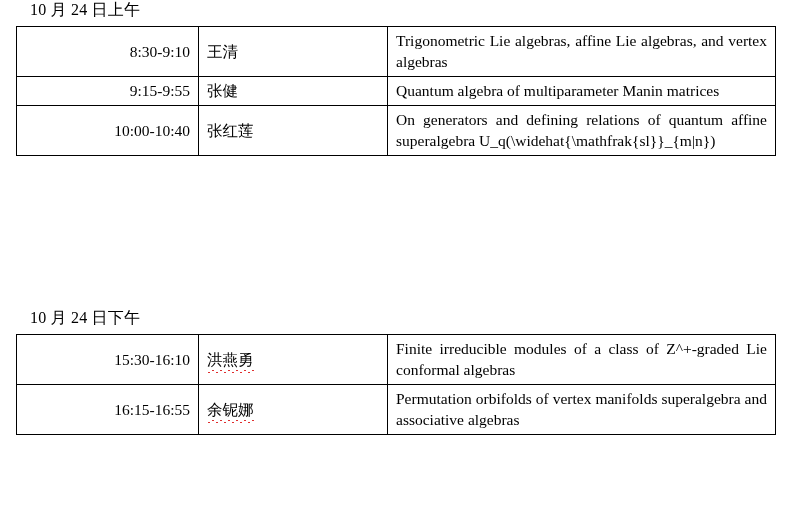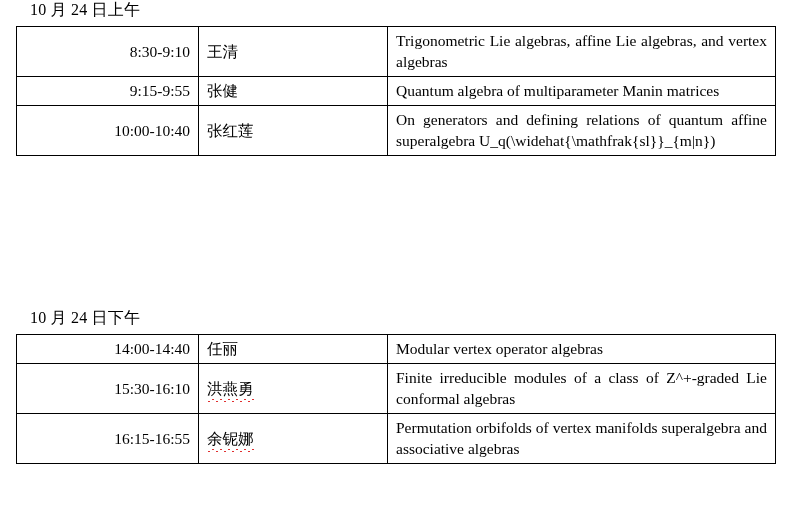--- a/index.html
+++ b/index.html
@@ -127,27 +127,20 @@
         </tr>
       </tbody>
     </table>
   </div>
 
   <div class="session pm-block">
     <div class="session-title">10 月 24 日下午</div>
     <table class="schedule">
       <tbody>
         <tr>
-          <td class="col-time">14:00-14:40</td>
-          <td class="col-speaker">任丽</td>
-          <td class="col-title">
-            <div class="just">Modular vertex operator algebras</div>
-          </td>
-        </tr>
-        <tr>
           <td class="col-time">15:30-16:10</td>
           <td class="col-speaker">
             <span class="squiggle">洪燕勇</span>
           </td>
           <td class="col-title">
             <div class="just">Finite irreducible modules of a class of Z^+-graded Lie conformal algebras</div>
           </td>
         </tr>
         <tr>
           <td class="col-time">16:15-16:55</td>

